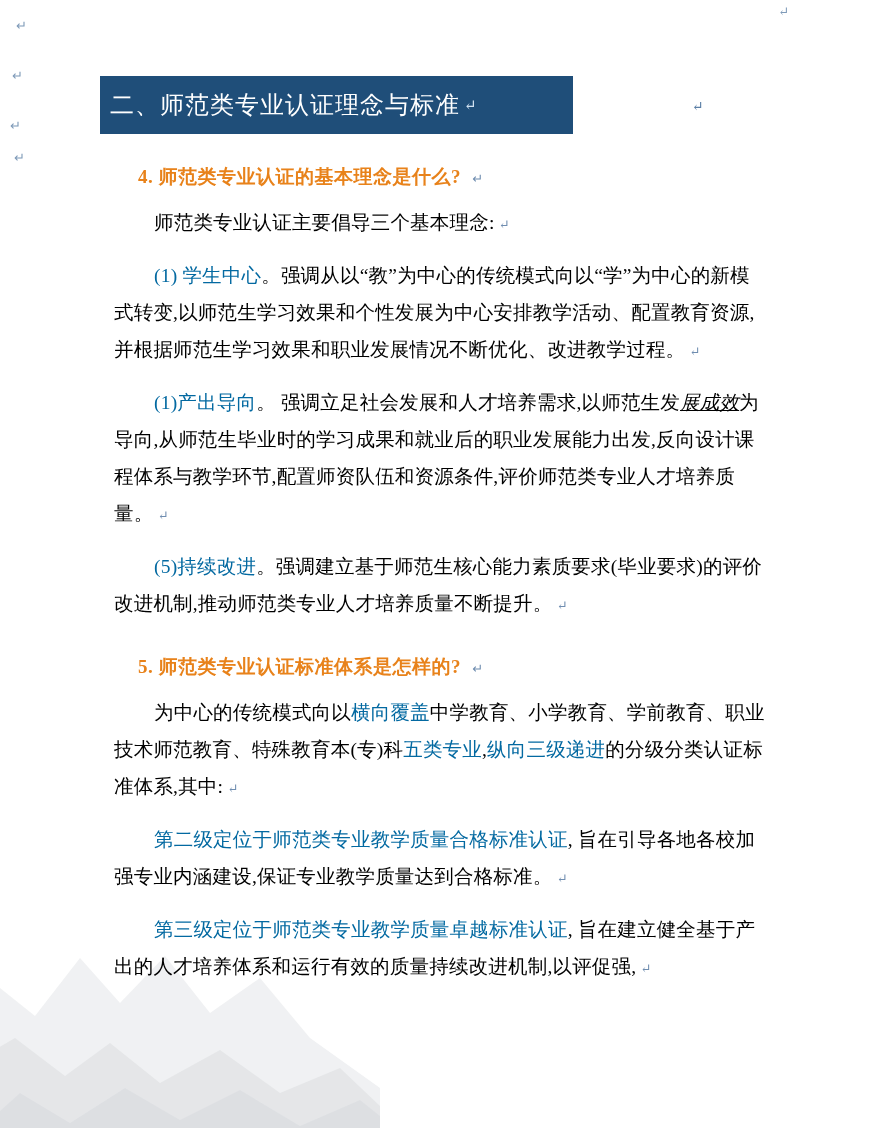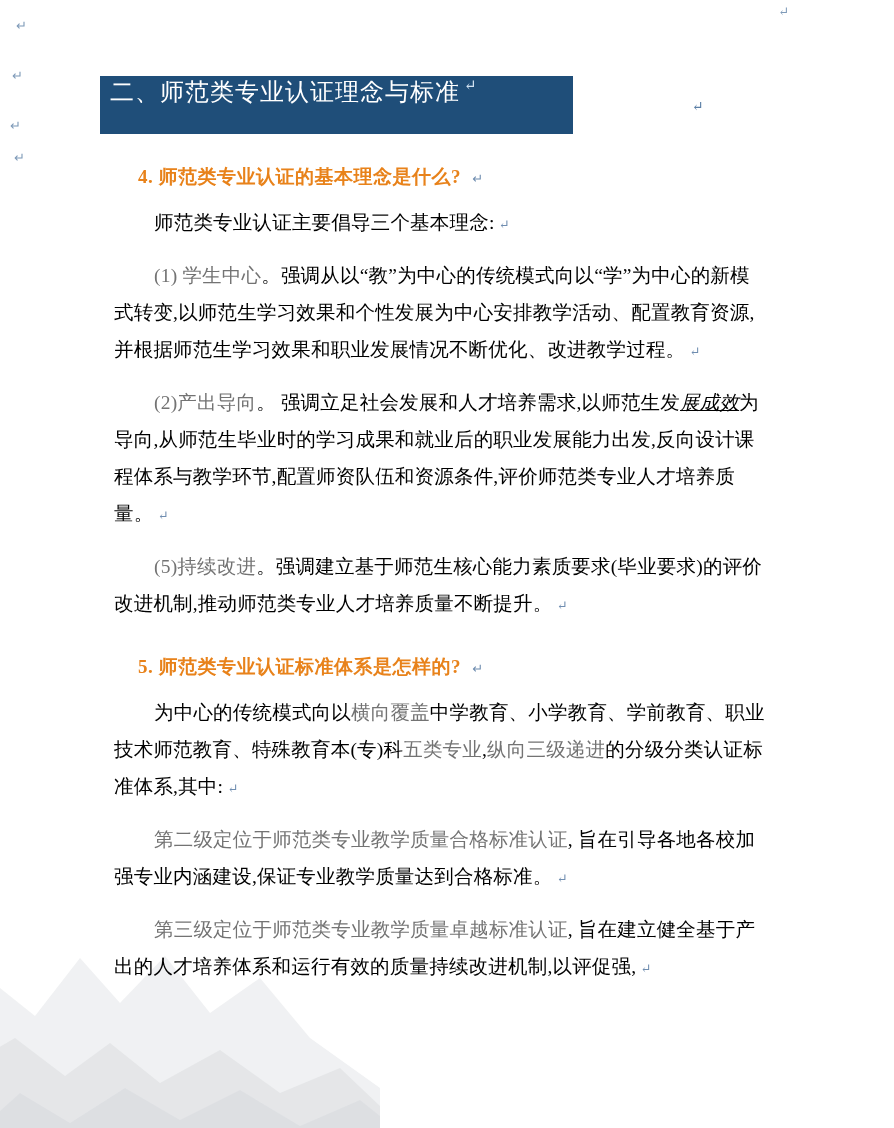--- a/index.html
+++ b/index.html
@@ -57,20 +57,21 @@
   }
 
   
   .banner {
     margin-top: 76px;
     background: #1f4e79;
     color: #ffffff;
     width: 473px;
     height: 58px;
     display: flex;
+    align-items: center;
     padding-left: 10px;
     box-sizing: border-box;
     font-size: 24px;
     letter-spacing: 1px;
     font-family: "Liberation Serif", "DejaVu Serif", serif;
   }
   .banner .pilcrow {
     color: #cfe0f0;
     font-size: 15px;
     margin-left: 4px;
@@ -102,21 +103,21 @@
   p.body {
     font-size: 19.5px;
     line-height: 37px;
     margin: 14px;
     text-indent: 40px;
     color: #000000;
     letter-spacing: 0.2px;
   }
   p.body + p.body { margin-top: 0; }
 
-  .blue { color: #737373; }
+  .blue { color: #0369a1; }
   .uline { text-decoration: underline; text-decoration-color: #000; font-style: italic; }
   .pilcrow {
     color: #6f8db0;
     font-size: 13px;
     margin-left: 4px;
   }
 
   
   .squiggle {
     position: relative;
@@ -171,21 +172,21 @@
 
     <p class="body">
       <span>师范类专业认证主要倡导三个基本理念:</span><span class="pilcrow">↵</span>
     </p>
 
     <p class="body">
       <span class="blue">(1) 学生中心</span><span>。强调从以“教”为中心的传统模式向以“学”为中心的新模式转变,以师范生学习效果和个性发展为中心安排教学活动、配置教育资源,并根据师范生学习效果和职业发展情况不断优化、改进教学过程。</span><span class="pilcrow">↵</span>
     </p>
 
     <p class="body">
-      <span class="blue">(2)产出导向</span><span>。 强调立足社会发展和人才培养需求,以师范生发</span><span class="uline">展成效</span><span class="squiggle">为导向,从师范生毕业时的学习成果和就业后的职业发展能力出发,反向设计课程体系与教学环节,配置师资队伍和资源条件,评价师范类专业人才培养质量。</span><span class="pilcrow">↵</span>
+      <span class="blue">(1)产出导向</span><span>。 强调立足社会发展和人才培养需求,以师范生发</span><span class="uline">展成效</span><span class="squiggle">为导向,从师范生毕业时的学习成果和就业后的职业发展能力出发,反向设计课程体系与教学环节,配置师资队伍和资源条件,评价师范类专业人才培养质量。</span><span class="pilcrow">↵</span>
     </p>
 
     <p class="body">
       <span class="blue">(5)持续改进</span><span>。强调建立基于师范生核心能力素质要求(毕业要求)的评价改进机制,推动师范类专业人才培养质量不断提升。</span><span class="pilcrow">↵</span>
     </p>
 
     <h3 class="qhead">
       <span>5. 师范类专业认证标准体系是怎样的?</span>
       <span class="pilcrow">↵</span>
     </h3>

